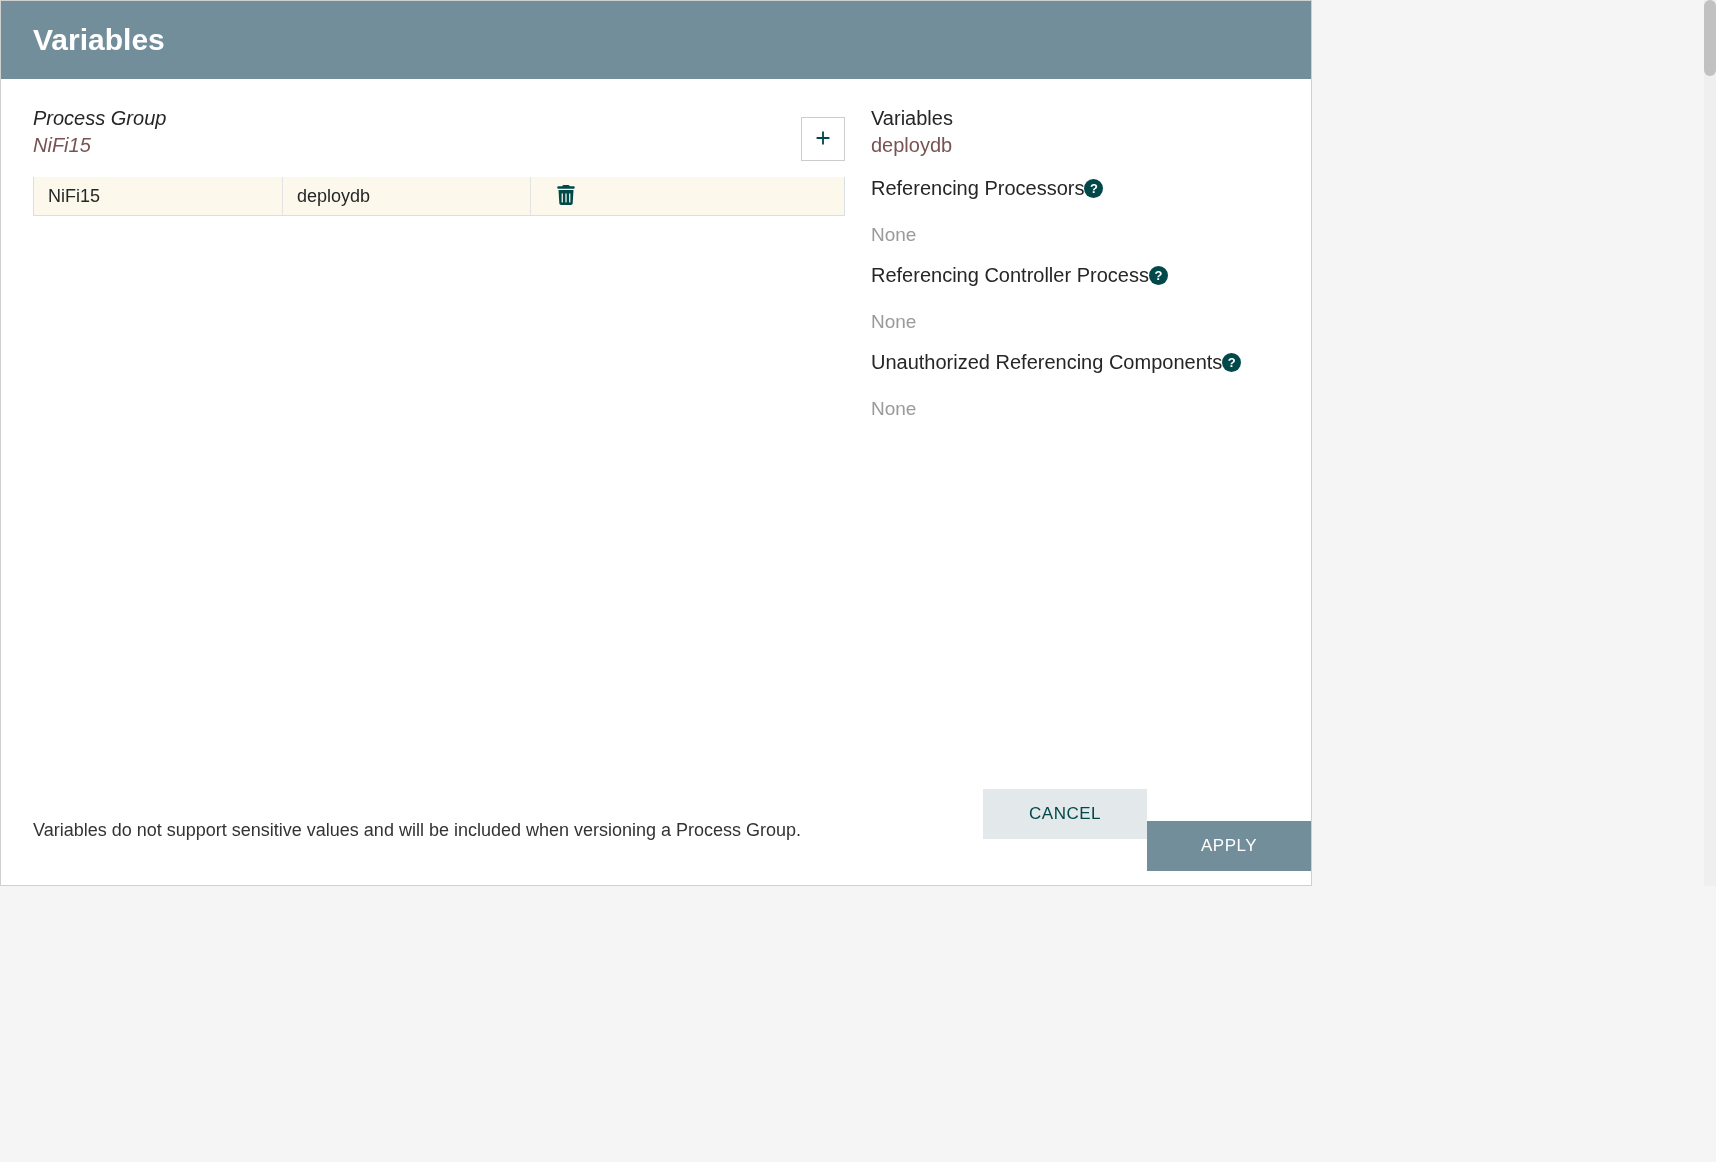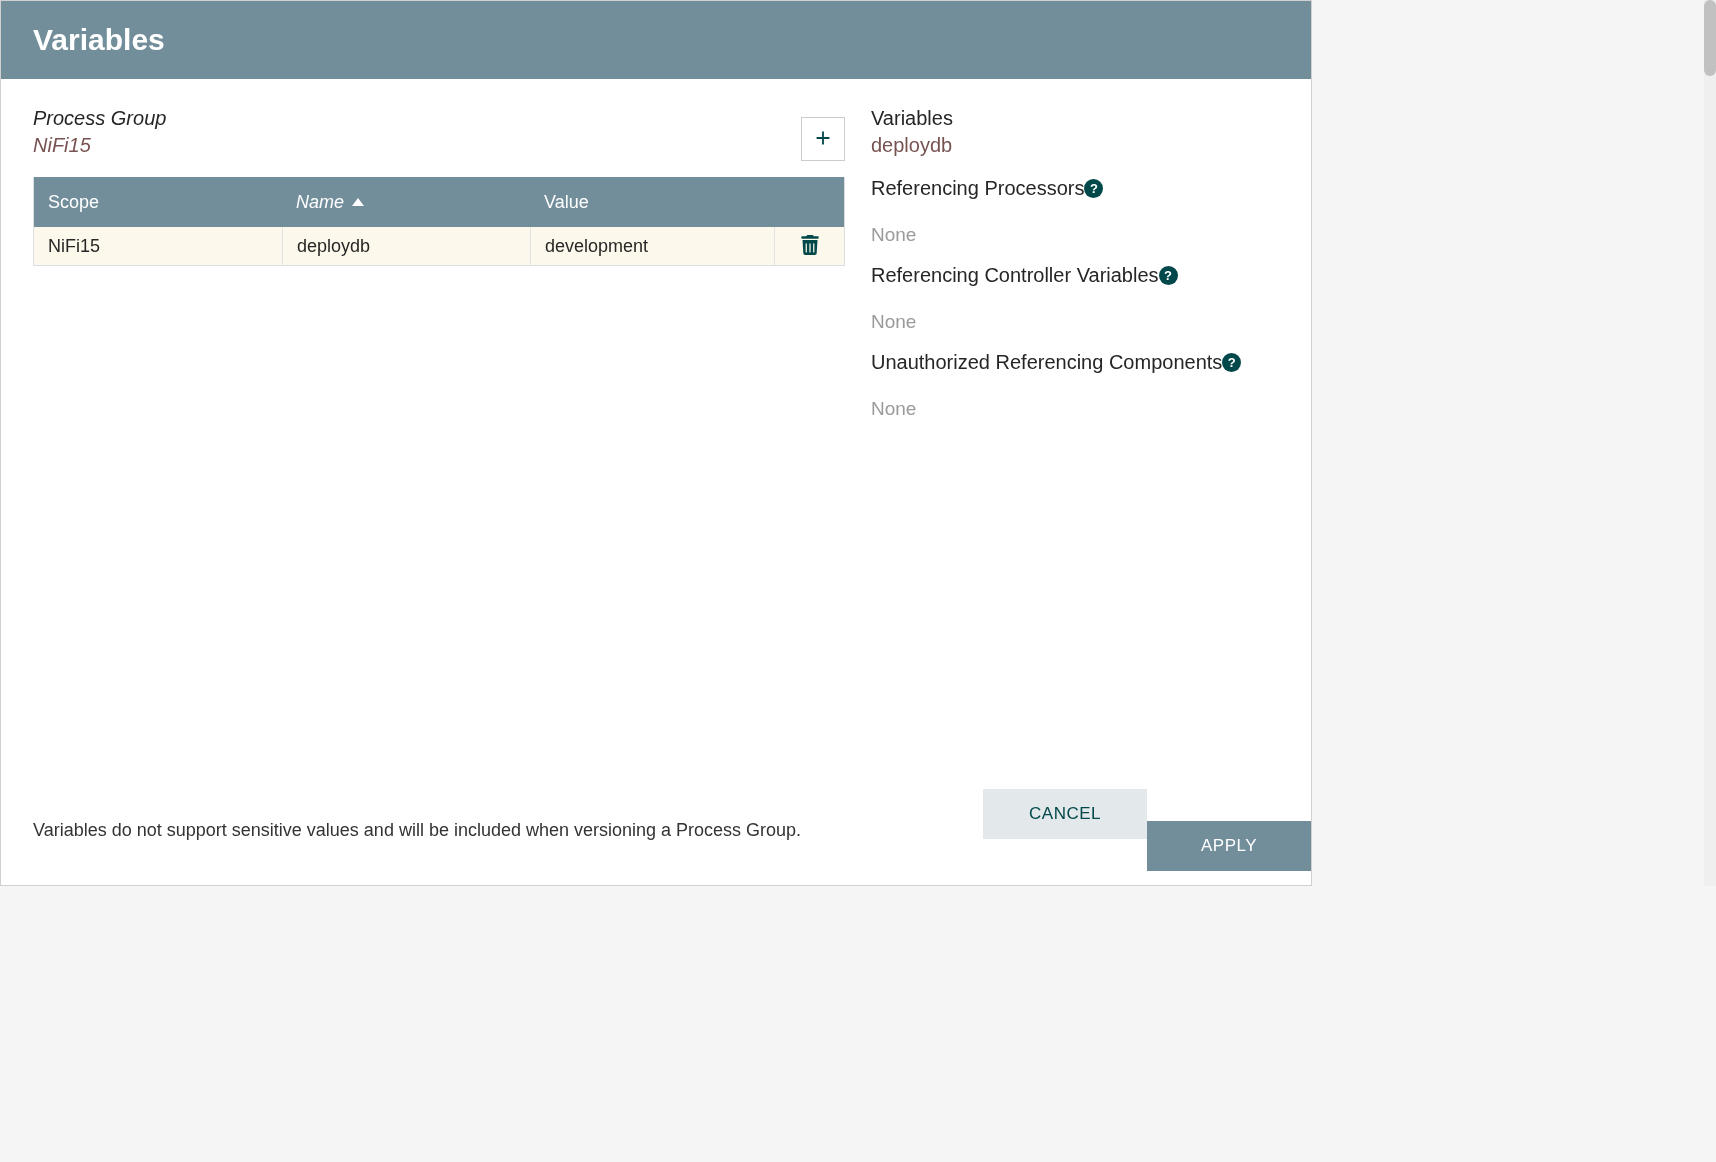--- a/index.html
+++ b/index.html
@@ -219,34 +219,24 @@
           <button class="add-btn">
             <span>
               <svg viewBox="0 0 24 24">
                   <path fill="#004849" d="M19 13h-6v6h-2v-6H5v-2h6V5h2v6h6z"></path>
                 </svg>
             </span>
           </button>
         </div>
 
         <div class="var-table">
-          <div class="var-table-head">
-            <div class="th col-scope">Scope</div>
-            <div class="th col-name">
-              <span>Name</span>
-              <span class="sort-asc"></span>
-            </div>
-            <div class="th col-value">Value</div>
-            <div class="th col-action"></div>
-          </div>
 
           <div class="var-table-row">
             <div class="td col-scope">NiFi15</div>
             <div class="td col-name">deploydb</div>
-            <div class="td col-value">development</div>
             <div class="td col-action">
               <button class="trash-btn">
                 <span>
                   <svg viewBox="0 0 448 512">
                       <path fill="#004849" d="M135.2 17.7C140.6 6.8 151.7 0 163.8 0h120.4c12.1 0 23.2 6.8 28.6 17.7L320 32h96c17.7 0 32 14.3 32 32s-14.3 32-32 32H32C14.3 96 0 81.7 0 64s14.3-32 32-32h96l7.2-14.3zM32 128h384l-21.2 339c-1.6 25.3-22.6 45-47.9 45H101.1c-25.3 0-46.3-19.7-47.9-45L32 128zm96 80c-8.8 0-16 7.2-16 16v208c0 8.8 7.2 16 16 16s16-7.2 16-16V224c0-8.8-7.2-16-16-16zm96 0c-8.8 0-16 7.2-16 16v208c0 8.8 7.2 16 16 16s16-7.2 16-16V224c0-8.8-7.2-16-16-16zm96 0c-8.8 0-16 7.2-16 16v208c0 8.8 7.2 16 16 16s16-7.2 16-16V224c0-8.8-7.2-16-16-16z"></path>
                     </svg>
                 </span>
               </button>
             </div>
           </div>
@@ -261,21 +251,21 @@
         <div class="ref-section">
           <div class="ref-title">
             <span>Referencing Processors</span>
             <span class="help-icon">?</span>
           </div>
           <div class="ref-none">None</div>
         </div>
 
         <div class="ref-section">
           <div class="ref-title">
-            <span>Referencing Controller Variables</span>
+            <span>Referencing Controller Process</span>
             <span class="help-icon">?</span>
           </div>
           <div class="ref-none">None</div>
         </div>
 
         <div class="ref-section">
           <div class="ref-title">
             <span>Unauthorized Referencing Components</span>
             <span class="help-icon">?</span>
           </div>

